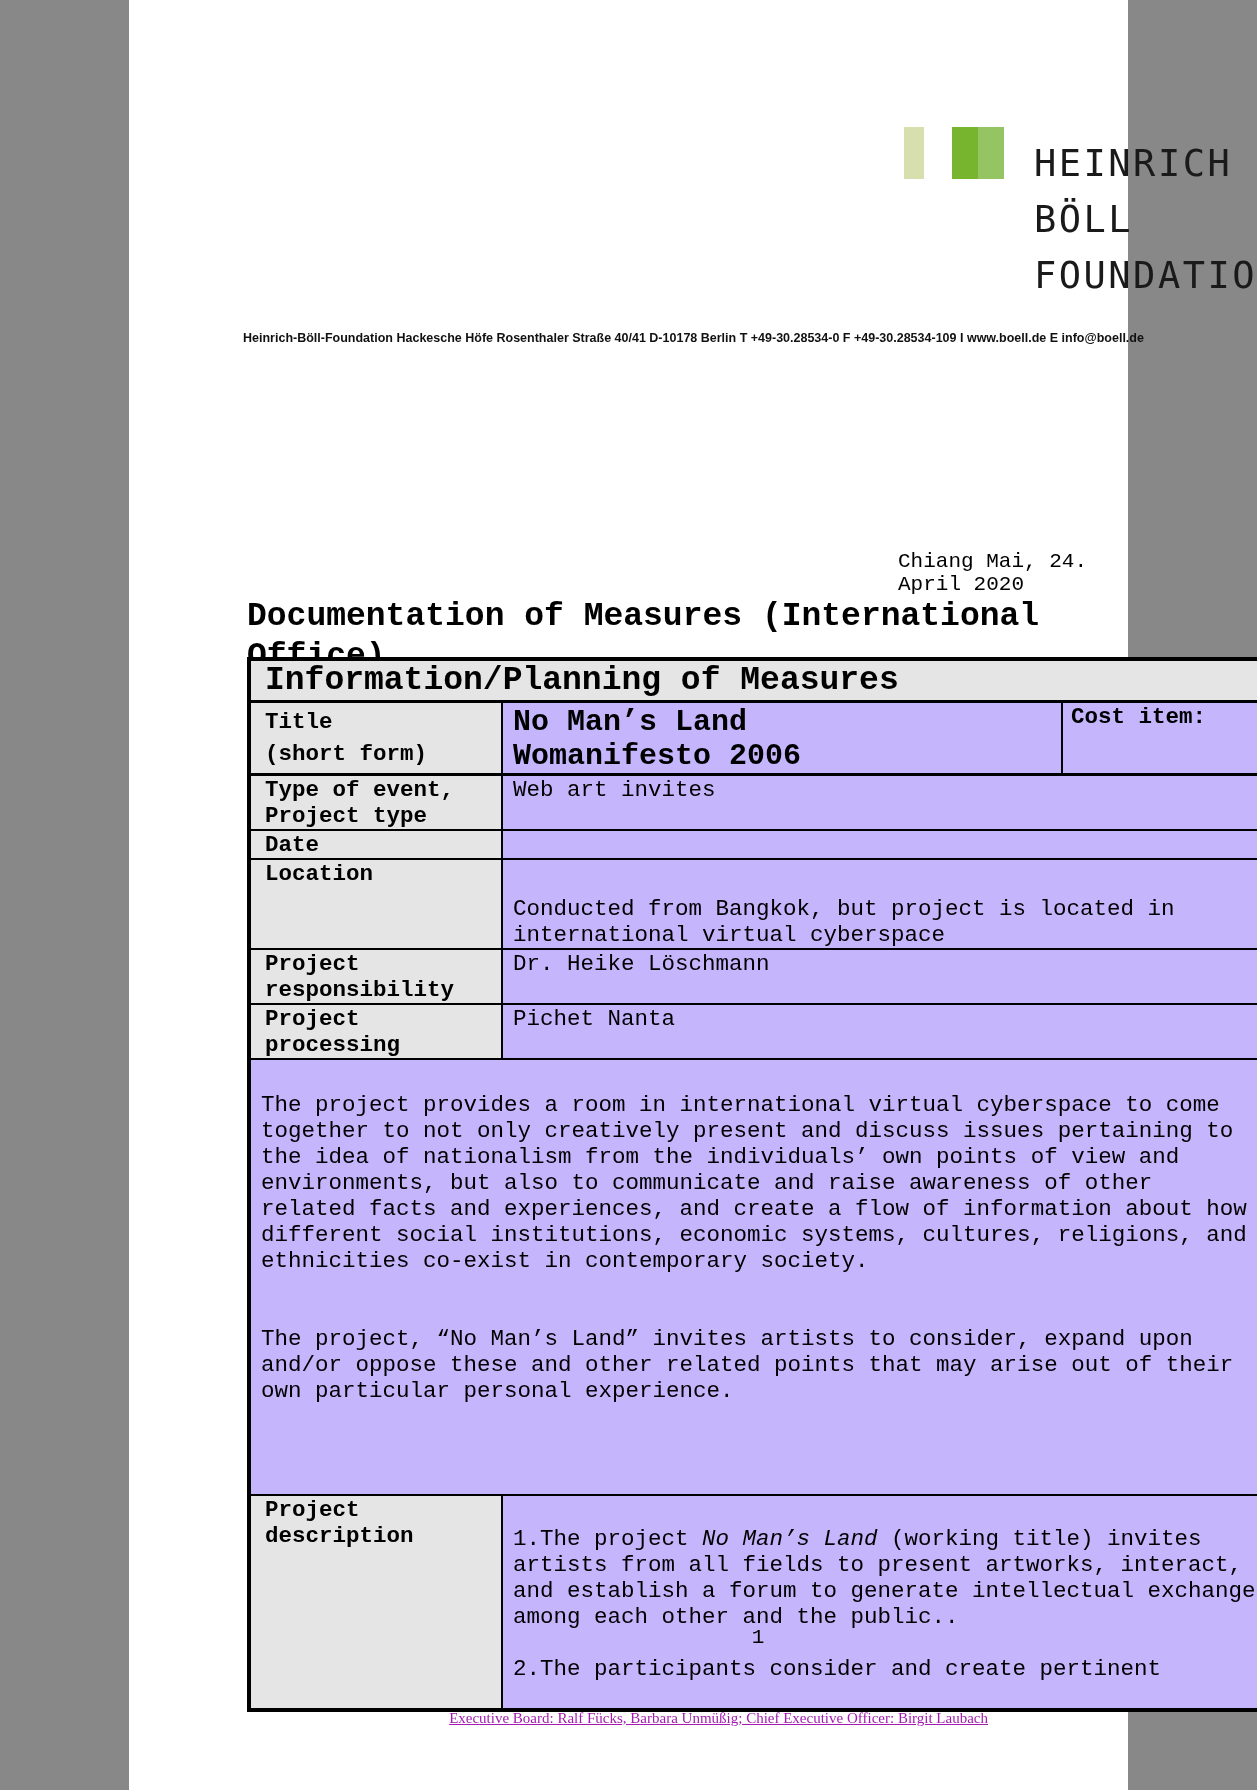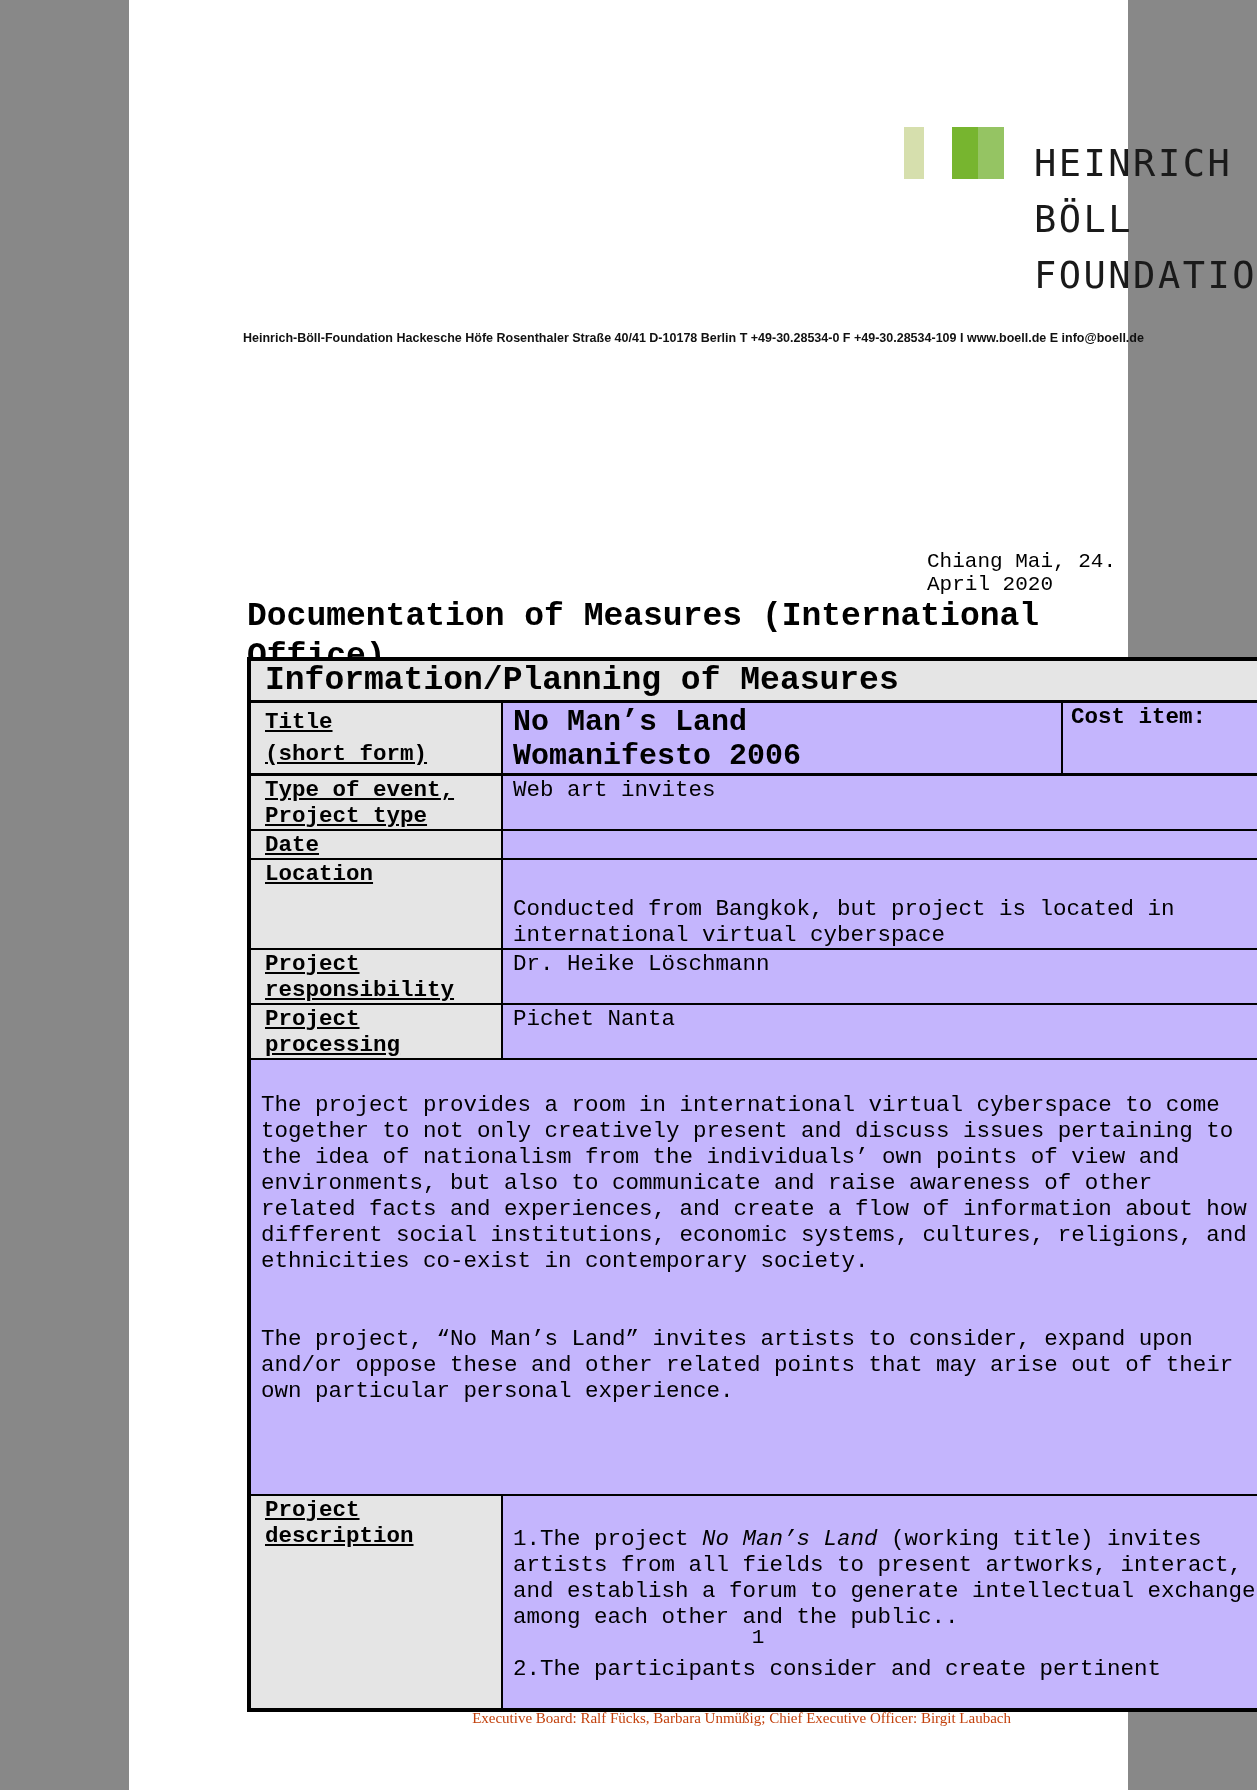--- a/index.html
+++ b/index.html
@@ -19,39 +19,39 @@
     font-family:"DejaVu Sans Mono", monospace;
     font-size:37px; line-height:56px; letter-spacing:2.5px; color:#1a1a1a;
   }
   
   .address {
     position:absolute; left:114px; top:331px; width:1060px;
     font-family:"Liberation Sans", sans-serif;
     font-size:12.5px; font-weight:bold; white-space:nowrap; color:#111;
   }
   
-  .dateline { position:absolute; left:798px; top:550px; font-size:21px; }
+  .dateline { position:absolute; left:769px; top:550px; font-size:21px; }
   .doc-title { position:absolute; left:118px; top:597px; font-size:33px; font-weight:bold; line-height:40px; }
   
   .measures-table {
     position:absolute; left:118px; top:657px; width:1022px;
     border:4px solid #000; background:#c4b5fd;
     font-size:22.5px; line-height:26px;
   }
   .row { display:flex; border-top:2px solid #000; }
   .row:first-child { border-top:none; }
   .header-row {
     min-height:39px; background:#e5e5e5;
     font-size:33px; line-height:36px; font-weight:bold;
     padding:2px 6px 0 14px; display:block;
   }
   .cell { white-space:pre-line; }
   .cell.label {
     flex:0 0 252px; border-right:2px solid #000; background:#e5e5e5;
-    font-weight:bold; padding:1px 18px 0 14px;text-decoration:underline;
+    font-weight:bold; padding:1px 18px 0 14px;
   }
   .cell.value { flex:1 1 auto; padding:1px 6px 0 10px; }
   
   .title-row { border-top:3px solid #000; min-height:72px; }
   .title-row .cell.label { line-height:32px; padding-top:3px; }
   .title-row .cell.value {
     flex:0 0 558px; font-weight:bold; font-size:30px; line-height:34px; padding-top:2px;
   }
   .cell.cost { flex:1 1 auto; border-left:2px solid #000; font-weight:bold; padding:1px 4px 0 8px; }
   
@@ -63,22 +63,22 @@
   .processing-row { min-height:52px; }
   .activity-row { min-height:436px; }
   .activity-row .cell.value { padding-top:6px; }
   .para2 { margin-top:26px; }
   .description-row { min-height:123px; }
   .description-row .cell.value { padding-top:4px; }
   .desc-title-italic { font-style:italic; }
   
   .page-number { position:absolute; left:118px; top:1626px; width:1022px; text-align:center; font-size:21px; }
   .footer {
-    position:absolute; right:117px; top:1710px;
-    font-family:"Liberation Serif", serif; font-size:15px; color:#c2410c;
+    position:absolute; right:140px; top:1710px;
+    font-family:"Liberation Serif", serif; font-size:15px; color:#a21caf;text-decoration:underline;
   }
 </style>
 </head>
 <body>
 
 <div class="page">
 
   <div class="logo-rect-light"></div>
   <div class="logo-rect-duo">
     <div class="duo-dark"></div>

